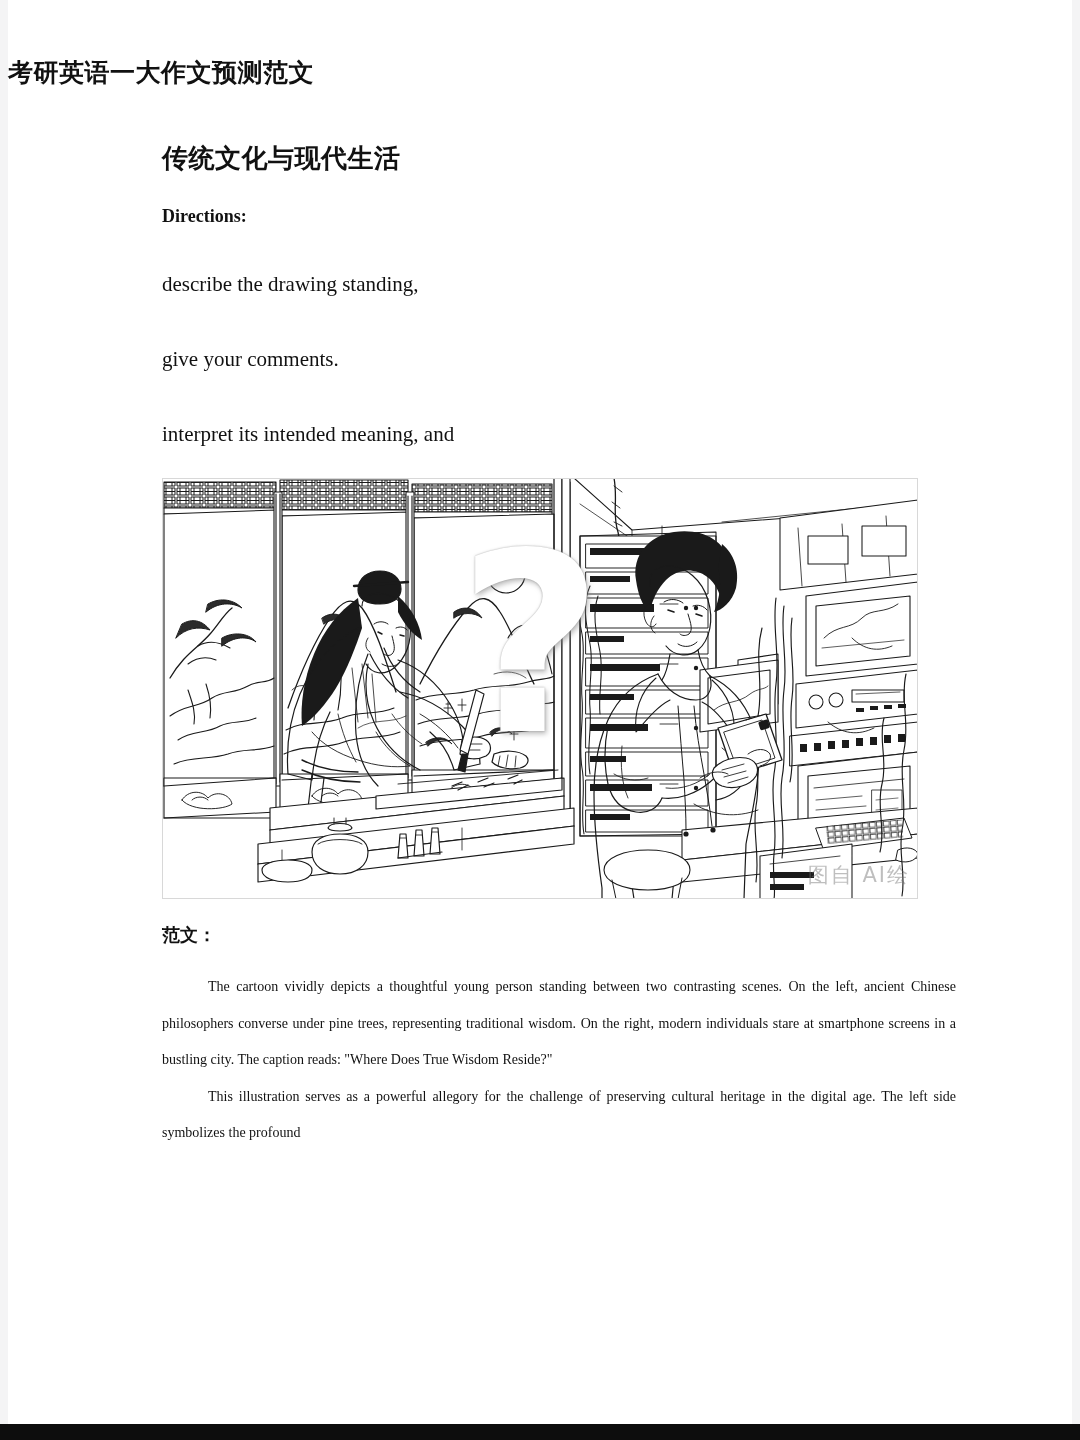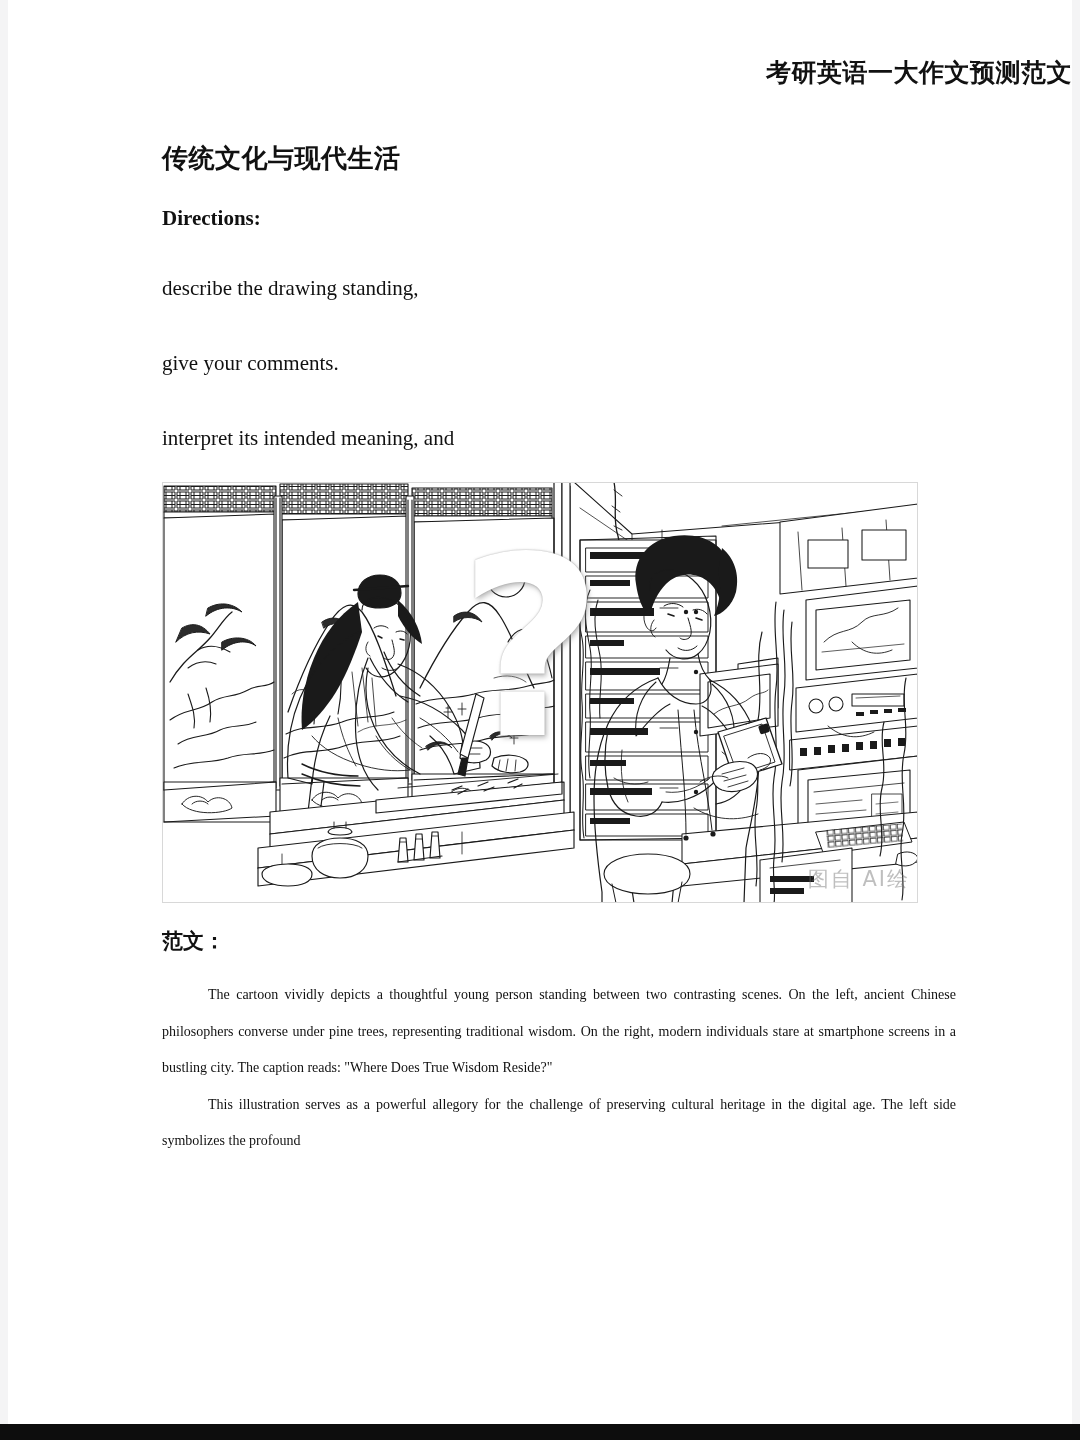--- a/index.html
+++ b/index.html
@@ -15,21 +15,21 @@
   .page-edge-left{left:0;}
   .page-edge-right{right:0;}
   .page-edge-top{position:absolute;left:0;right:0;top:0;height:3px;background:#f6f6f7;}
 
   .sheet{
     position:absolute;left:8px;right:8px;top:0;bottom:16px;
     background:#ffffff;
   }
 
   .doc-title{
-    text-align:right;
+    text-align:left;
     font-family:"Liberation Sans","DejaVu Sans",sans-serif;
     font-weight:bold;
     font-size:25px;
     color:#111;
     margin-top:56px;
     letter-spacing:.5px;
   }
 
   .content{
     margin-left:154px;
@@ -40,39 +40,39 @@
     font-family:"Liberation Sans","DejaVu Sans",sans-serif;
     font-weight:bold;
     font-size:26px;
     color:#111;
     margin-top:52px;
     letter-spacing:.5px;
   }
 
   .directions-label{
     font-weight:bold;
-    font-size:21px;
+    font-size:18px;
     color:#111;
     margin-top:30px;
   }
 
   .body-par{
     font-size:21px;
     line-height:36px;
     color:#111;
     text-align:justify;
     text-justify:inter-word;
     margin-top:10px;
   }
   .gap-par{margin-top:39px;}
 
   .essay-label{
     font-family:"Liberation Sans","DejaVu Sans",sans-serif;
     font-weight:bold;
-    font-size:21px;
+    font-size:18px;
     color:#111;
     margin-top:24px;
   }
 
   .essay-par{
     font-size:14px;
     line-height:36.5px;
     color:#111;
     text-align:justify;
     text-justify:inter-word;

